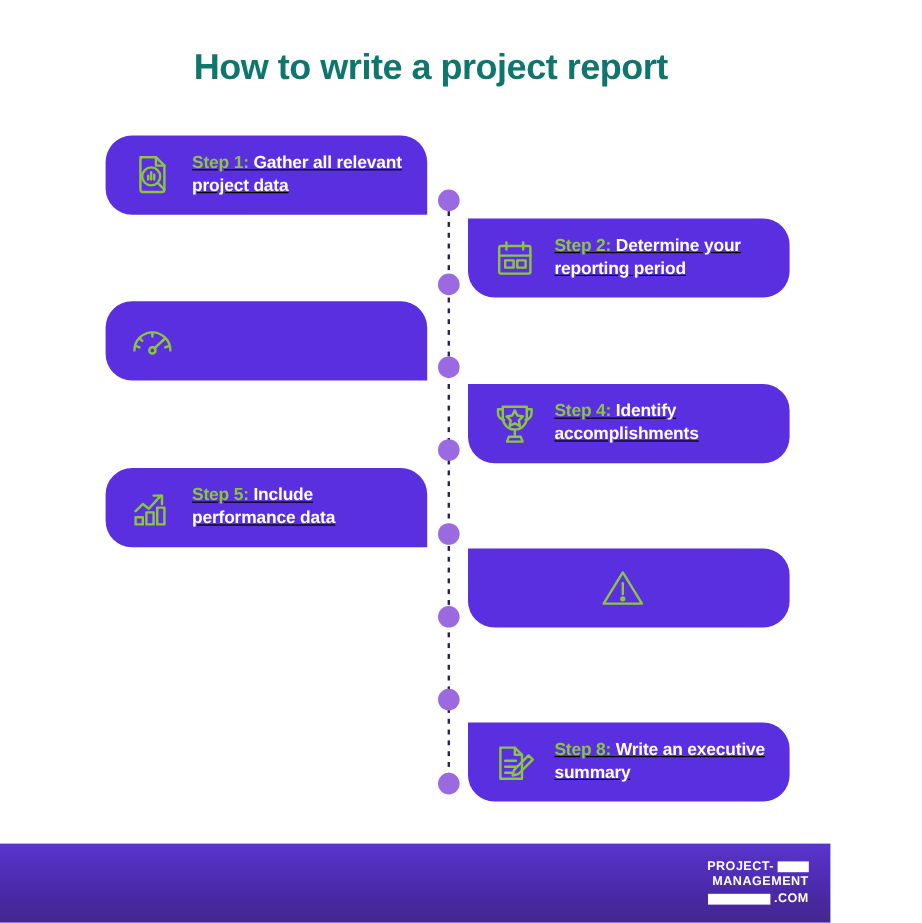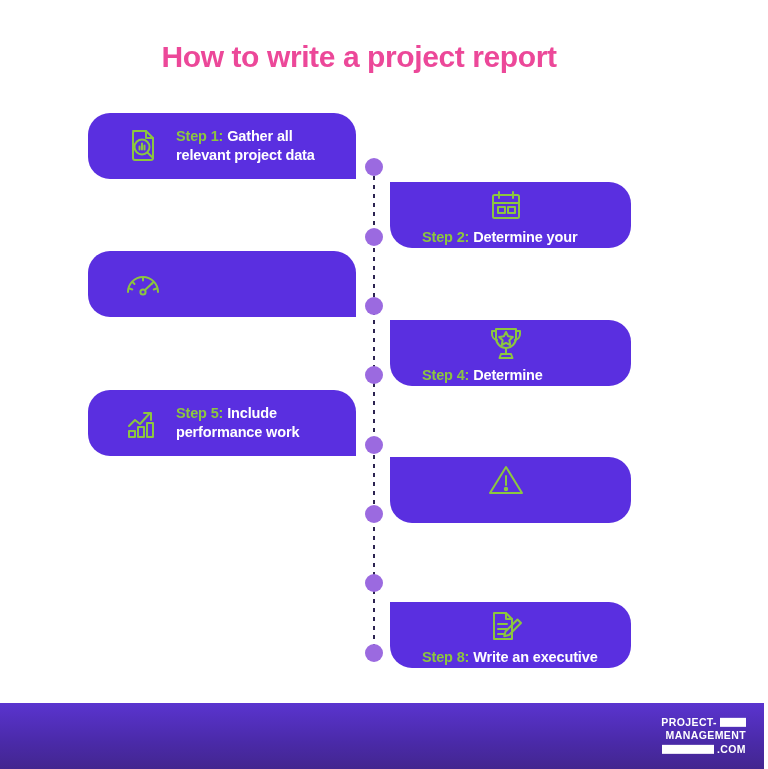--- a/index.html
+++ b/index.html
@@ -16,21 +16,21 @@
   }
 
   
   .title {
     position: absolute;
     top: 40px; left: 0; width: 705px;
     text-align: center;
     font-size: 30px;
     font-weight: 800;
     letter-spacing: -0.4px;
-    color: #ec4899;
+    color: #0f766e;
     font-family: "Liberation Sans", sans-serif;
     padding-left: 13px;
   }
 
   
   .timeline-line {
     position: absolute;
     left: 373px;
     top: 167px;
     width: 2px;
@@ -47,34 +47,34 @@
     background: #9b6ae0;
   }
 
   
   .card {
     position: absolute;
     display: flex;
     align-items: center;
     background: #5a2fe0;
     height: 66px;
-    padding: 0 32px;
+    padding: 0 16px;
+    text-decoration: underline;
   }
   .card.left {
     left: 88px;
     width: 268px;
     border-radius: 22px 22px 0 22px;
     justify-content: flex-start;
   }
   .card.right {
     left: 390px;
-    width: 241px;
+    width: 268px;
     border-radius: 0 22px 22px 22px;
-    justify-content: space-between;
-    flex-direction: column;
+    justify-content: center;
   }
   .card-icon {
     flex: 0 0 auto;
     width: 46px; height: 46px;
     display: flex; align-items: center; justify-content: center;
     margin-right: 10px;
   }
   .card-icon svg { display: block; }
   .card-text {
     font-size: 14.5px;
@@ -82,21 +82,21 @@
     line-height: 1.28;
     color: #ffffff;
     letter-spacing: -0.15px;
   }
   .step-no { color: #8cc63f; }
 
   
   .footer {
     position: absolute;
     left: 0; bottom: 0;
-    width: 764px; height: 66px;
+    width: 692px; height: 66px;
     background: linear-gradient(to bottom, #5a34cf 0%, #4a2aa8 60%, #43268f 100%);
   }
   .logo {
     position: absolute;
     right: 18px;
     top: 50%;
     transform: translateY(-50%);
     text-align: right;
     color: #ffffff;
     font-size: 10.5px;
@@ -172,36 +172,36 @@
       <svg width="42" height="42" viewBox="0 0 42 42" fill="none" stroke="#8cc63f" stroke-width="2" stroke-linecap="round" stroke-linejoin="round">
         <path d="M11 7 h20 v9 a10 10 0 0 1 -20 0 z"></path>
         <path d="M11 9 H7 v3 a6 6 0 0 0 5 6"></path>
         <path d="M31 9 h4 v3 a6 6 0 0 1 -5 6"></path>
         <path d="M21 26 v6"></path>
         <path d="M14.5 36 h13 l-1.5 -4 h-10 z"></path>
         <path d="M21 10 l2.1 4.3 4.7 .7 -3.4 3.3 .8 4.7 -4.2 -2.2 -4.2 2.2 .8 -4.7 -3.4 -3.3 4.7 -.7 z"></path>
       </svg>
     </div>
     <div class="card-text">
-      <span class="step-no">Step 4:</span><span> Determine accomplishments</span>
+      <span class="step-no">Step 4:</span><span> Identify accomplishments</span>
     </div>
   </div>
 
   <div class="card left" style="top:390px">
     <div class="card-icon">
       <svg width="42" height="42" viewBox="0 0 42 42" fill="none" stroke="#8cc63f" stroke-width="2" stroke-linecap="round" stroke-linejoin="round">
         <path d="M7 24 l6 -6 5 4 10 -11"></path>
         <path d="M22 11 h7 v7"></path>
         <rect x="7" y="29" width="6" height="6"></rect>
         <rect x="16" y="25" width="6" height="10"></rect>
         <rect x="25" y="21" width="6" height="14"></rect>
       </svg>
     </div>
     <div class="card-text">
-      <span class="step-no">Step 5:</span><span> Include performance work</span>
+      <span class="step-no">Step 5:</span><span> Include performance data</span>
     </div>
   </div>
 
   <div class="card right" style="top:457px">
     <div class="card-icon">
       <svg width="42" height="42" viewBox="0 0 42 42" fill="none" stroke="#8cc63f" stroke-width="2" stroke-linecap="round" stroke-linejoin="round">
         <path d="M21 8 L37 34 H5 z"></path>
         <path d="M21 17 v9"></path>
         <circle cx="21" cy="30" r="1.2" fill="#8cc63f"></circle>
       </svg>

